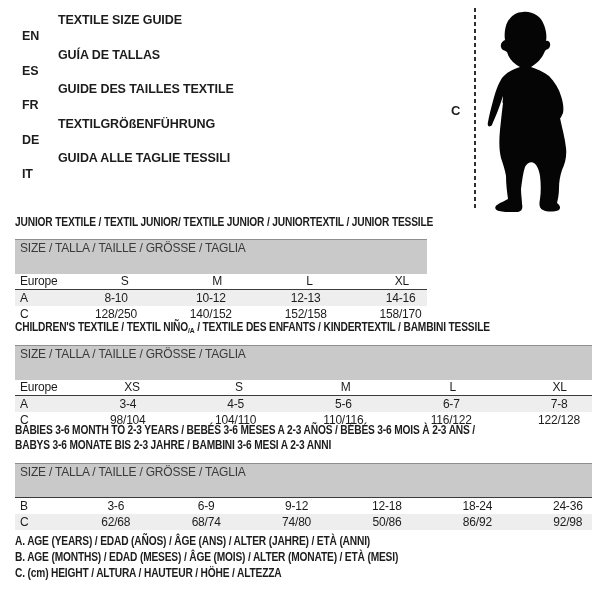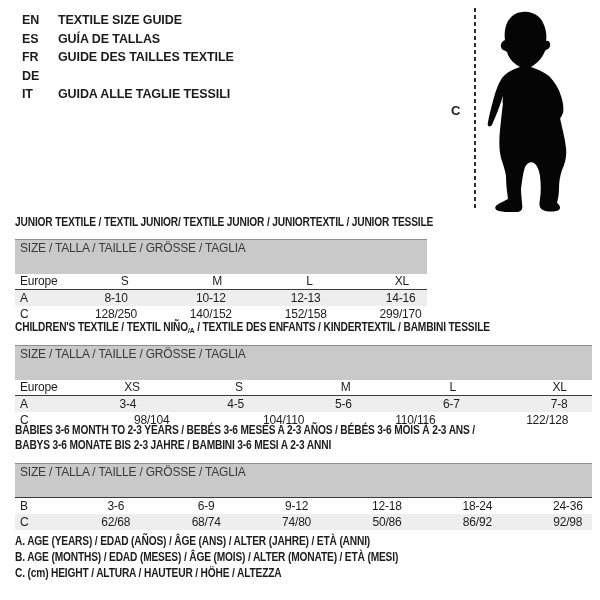--- a/index.html
+++ b/index.html
@@ -8,21 +8,21 @@
     position: relative;
     background: #ffffff;
     font-family: "Liberation Sans", sans-serif;
     color: #1c1c1c;
     overflow: hidden;
   }
 
   
   .lang { position: absolute; left: 22px; top: 11px; }
   .lang-row { display: flex; line-height: 18.5px; font-weight: bold; font-size: 12.5px; letter-spacing: -0.1px; }
-  .lang-code { width: 36px; }
+  .lang-code { width: 36px; margin-top: 16px; }
 
   
   .dash-line {
     position: absolute; left: 474px; top: 8px; width: 2px; height: 202px;
     background: repeating-linear-gradient(to bottom, #2e2e2e 0 4px, transparent 4px 7px);
   }
   .height-marker {
     position: absolute; left: 451px; top: 103px;
     font-weight: bold; font-size: 13px;
   }
@@ -76,20 +76,21 @@
   <div class="lang-row">
     <span class="lang-code">ES</span>
     <span class="lang-label">GUÍA DE TALLAS</span>
   </div>
   <div class="lang-row">
     <span class="lang-code">FR</span>
     <span class="lang-label">GUIDE DES TAILLES TEXTILE</span>
   </div>
   <div class="lang-row">
     <span class="lang-code">DE</span>
+    <span class="lang-label">TEXTILGRÖßENFÜHRUNG</span>
   </div>
   <div class="lang-row">
     <span class="lang-code">IT</span>
     <span class="lang-label">GUIDA ALLE TAGLIE TESSILI</span>
   </div>
 </div>
 
 <div class="dash-line"></div>
 <div class="height-marker">C</div>
 <svg class="baby" viewBox="0 0 108 204" aria-hidden="true">
@@ -156,21 +157,21 @@
     <span class="tcell">8-10</span>
     <span class="tcell">10-12</span>
     <span class="tcell">12-13</span>
     <span class="tcell">14-16</span>
   </div>
   <div class="trow">
     <span class="tlabel">C</span>
     <span class="tcell">128/250</span>
     <span class="tcell">140/152</span>
     <span class="tcell">152/158</span>
-    <span class="tcell">299/170</span>
+    <span class="tcell">158/170</span>
   </div>
 </div>
 
 <div class="sec-title pos-t2-title"><span>CHILDREN'S TEXTILE / TEXTIL NIÑO</span><sub class="tsub">/A</sub><span> / TEXTILE DES ENFANTS / KINDERTEXTIL / BAMBINI TESSILE</span></div>
 <div class="size-table t2 pos-t2-table">
   <div class="size-bar">SIZE / TALLA / TAILLE / GRÖSSE / TAGLIA</div>
   <div class="trow hdr">
     <span class="tlabel">Europe</span>
     <span class="tcell">XS</span>
     <span class="tcell">S</span>
@@ -184,20 +185,21 @@
     <span class="tcell">4-5</span>
     <span class="tcell">5-6</span>
     <span class="tcell">6-7</span>
     <span class="tcell">7-8</span>
   </div>
   <div class="trow">
     <span class="tlabel">C</span>
     <span class="tcell">98/104</span>
     <span class="tcell">104/110</span>
     <span class="tcell">110/116</span>
+    <span class="tcell">116/122</span>
     <span class="tcell">122/128</span>
   </div>
 </div>
 
 <div class="sec-title two-line pos-t3-title">
   <div>BABIES 3-6 MONTH TO 2-3 YEARS / BEBÉS 3-6 MESES A 2-3 AÑOS / BÉBÉS 3-6 MOIS À 2-3 ANS /</div>
   <div>BABYS 3-6 MONATE BIS 2-3 JAHRE / BAMBINI 3-6 MESI A 2-3 ANNI</div>
 </div>
 <div class="size-table t3 pos-t3-table">
   <div class="size-bar dark-bottom">SIZE / TALLA / TAILLE / GRÖSSE / TAGLIA</div>

